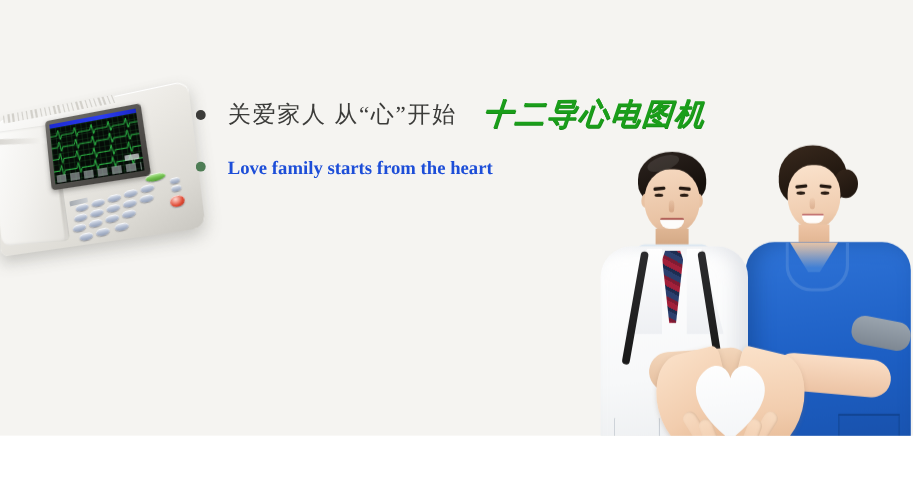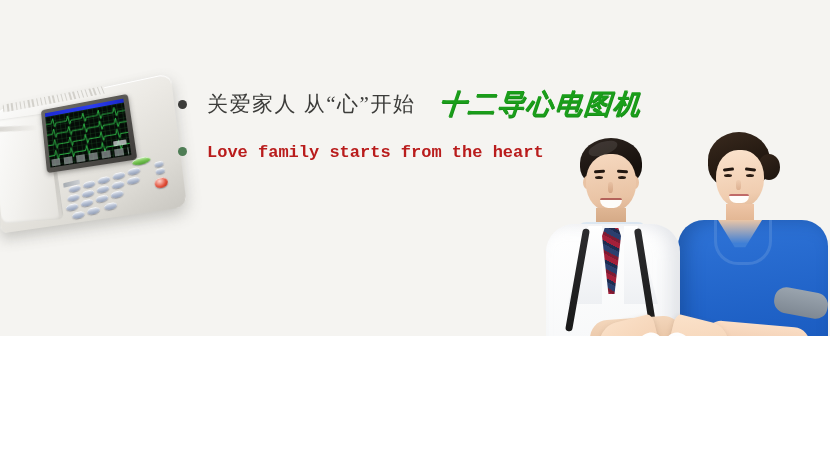--- a/index.html
+++ b/index.html
@@ -9,21 +9,21 @@
   body {
     width: 830px;
     height: 450px;
     overflow: hidden;
     font-family: "Liberation Sans", sans-serif;
   }
 
   #banner {
     position: relative;
     width: 830px;
-    height: 336px;
+    height: 396px;
     background: #f5f4f1;
     overflow: hidden;
   }
 
   
   #device {
     position: absolute;
     left: -8px;
     top: 88px;
     width: 190px;
@@ -197,24 +197,24 @@
     text-shadow: .5px .5px 0 #178c17;
   }
   .line-en {
     display: flex;
     align-items: flex-start;
     margin-top: 16px;
   }
   .bullet-en { margin-top: 7px; }
   .en-text {
     margin-left: 20px;
-    font-family: Liberation Mono, monospace;
+    font-family: Liberation Serif, serif;
     font-size: 17px;
     font-weight: bold;
-    color: #b91c1c;
+    color: #1d4ed8;
     line-height: 26px;
     white-space: nowrap;
   }
 
   
   #people {
     position: absolute;
     left: 520px;
     top: 128px;
     width: 320px;

